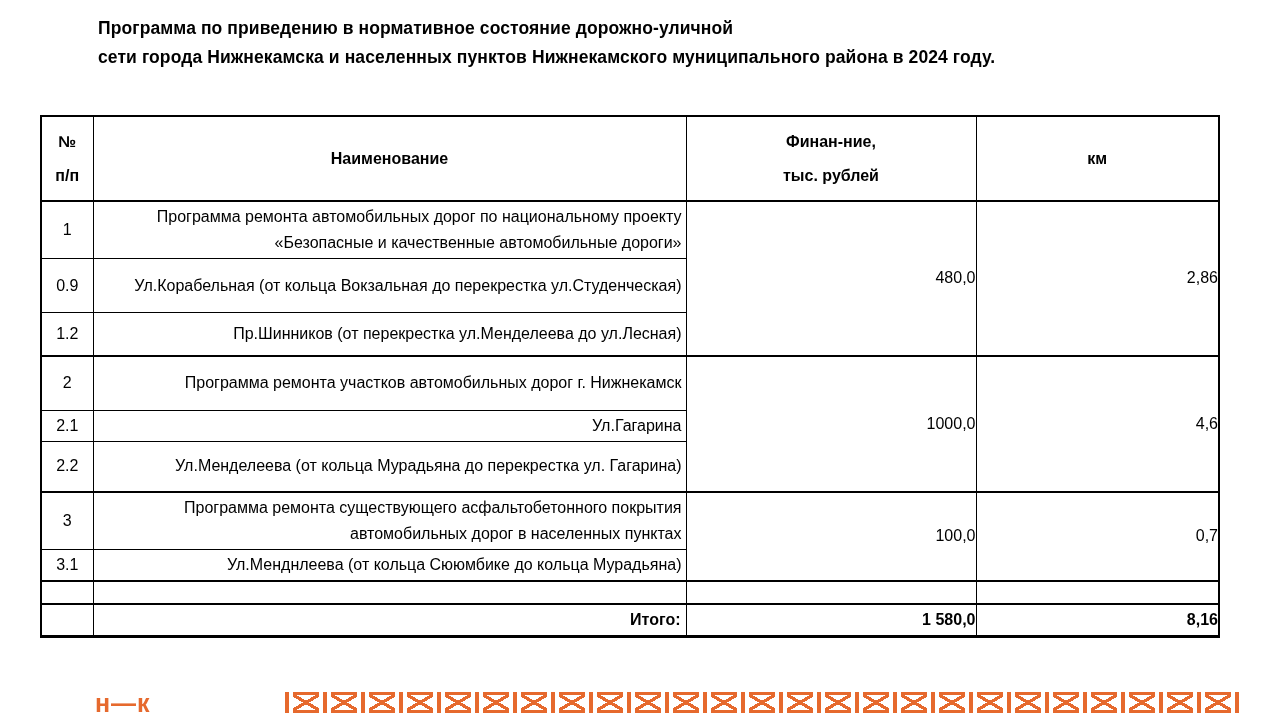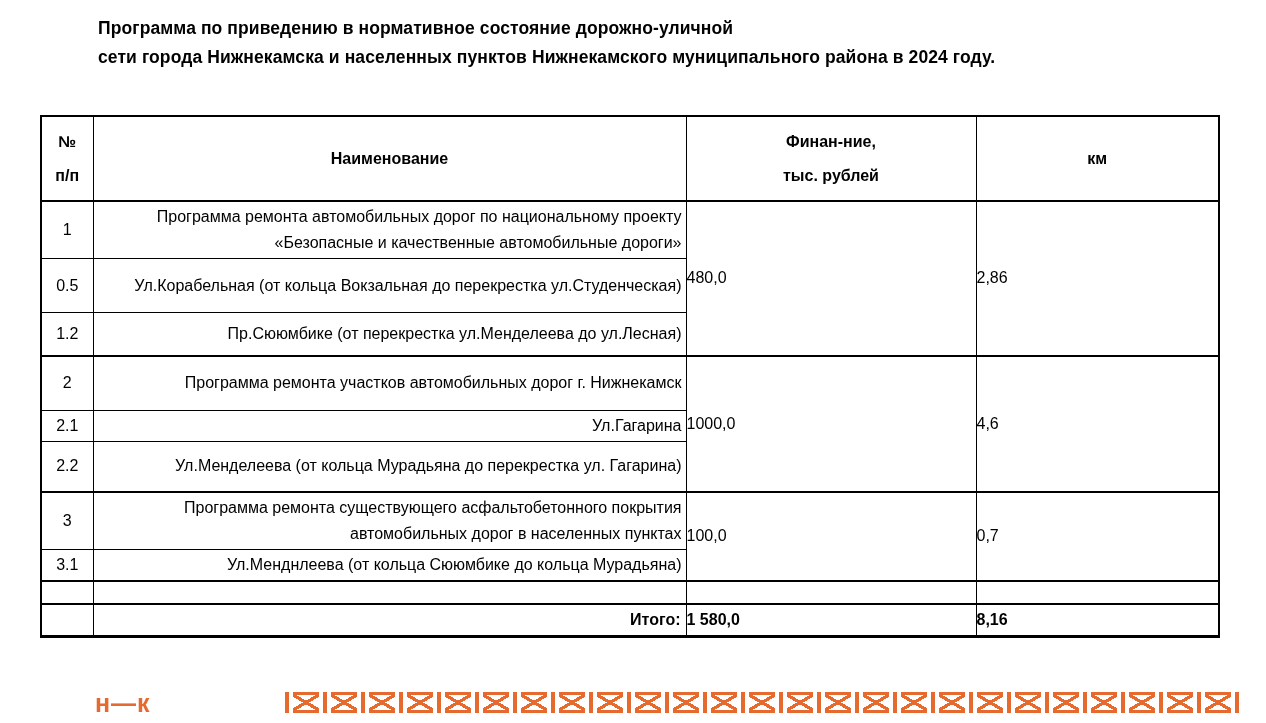--- a/index.html
+++ b/index.html
@@ -54,21 +54,21 @@
   tr.rh-55           { height: 55px; }
   tr.rh-25           { height: 25px; padding-left: 28px; }
   tr.rh-50           { height: 50px; }
   tr.rh-29           { height: 29px; }
   tr.rh-23           { height: 23px; }
   tr.rh-26           { height: 26px; }
   tr.thick-top th, tr.thick-top td { border-top-width: 2px; }
   table.program-table { border-bottom-width: 3px; }
   td.num  { text-align: center; }
   td.name { text-align: right; padding: 2px 4px; line-height: 26px; }
-  td.fin, td.km { text-align: left; }
+  td.fin, td.km { text-align: right; }
   tr.r-total td { font-weight: bold; }
   td.total-label { text-align: right; padding-right: 5px; }
   .footer {
     position: absolute;
     left: 0; top: 685px;
     width: 1266px; height: 34px;
     display: flex;
     align-items: center;
   }
   .footer-logo {
@@ -127,26 +127,26 @@
       <th>км</th>
     </tr>
 
     <tr class="rh-53 thick-top">
       <td class="num">1</td>
       <td class="name">Программа ремонта автомобильных дорог по национальному проекту «Безопасные и качественные автомобильные дороги»</td>
       <td class="fin" rowspan="3">480,0</td>
       <td class="km" rowspan="3">2,86</td>
     </tr>
     <tr class="rh-54">
-      <td class="num">0.5</td>
+      <td class="num">0.9</td>
       <td class="name">Ул.Корабельная (от кольца Вокзальная до перекрестка ул.Студенческая)</td>
     </tr>
     <tr class="rh-43">
       <td class="num">1.2</td>
-      <td class="name">Пр.Сююмбике (от перекрестка ул.Менделеева до ул.Лесная)</td>
+      <td class="name">Пр.Шинников (от перекрестка ул.Менделеева до ул.Лесная)</td>
     </tr>
 
     <tr class="rh-55 thick-top">
       <td class="num">2</td>
       <td class="name">Программа ремонта участков автомобильных дорог г. Нижнекамск</td>
       <td class="fin" rowspan="3">1000,0</td>
       <td class="km" rowspan="3">4,6</td>
     </tr>
     <tr class="rh-25">
       <td class="num">2.1</td>

